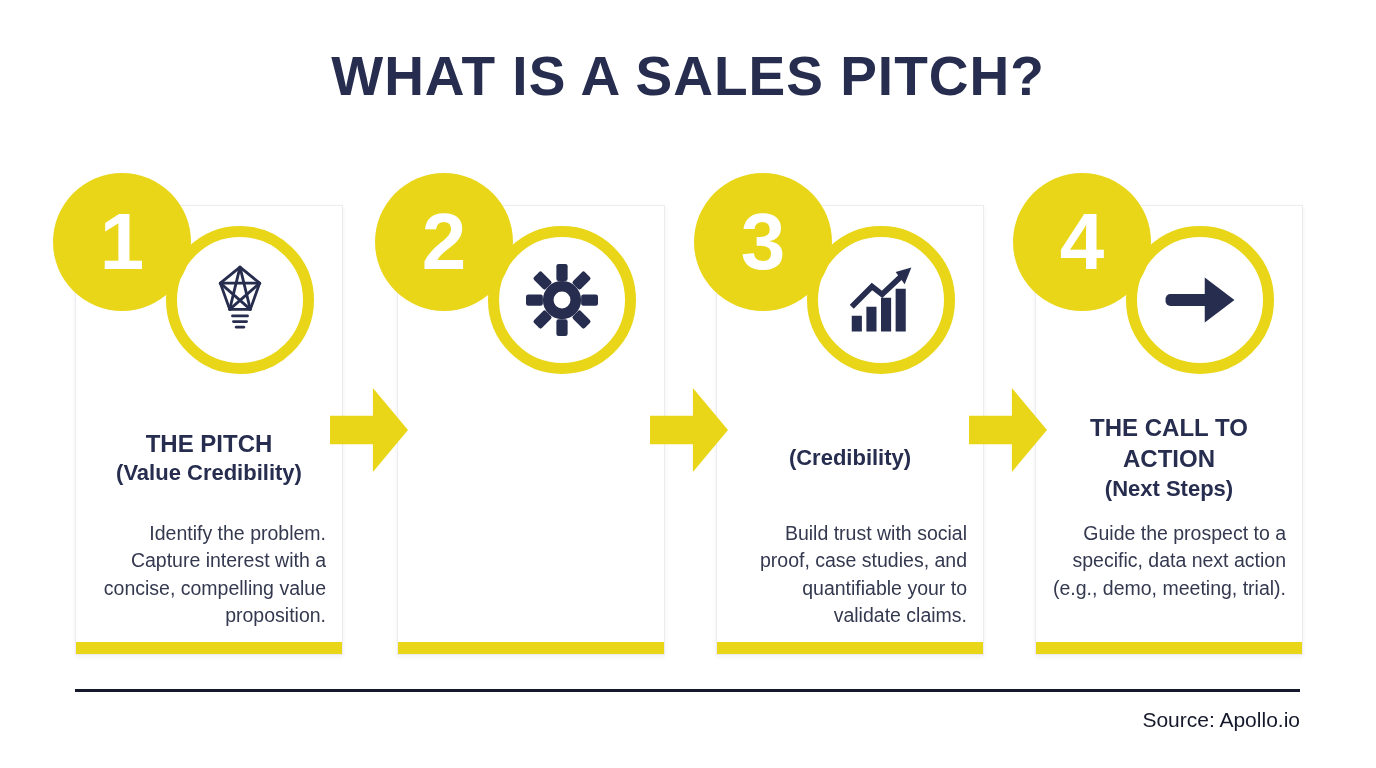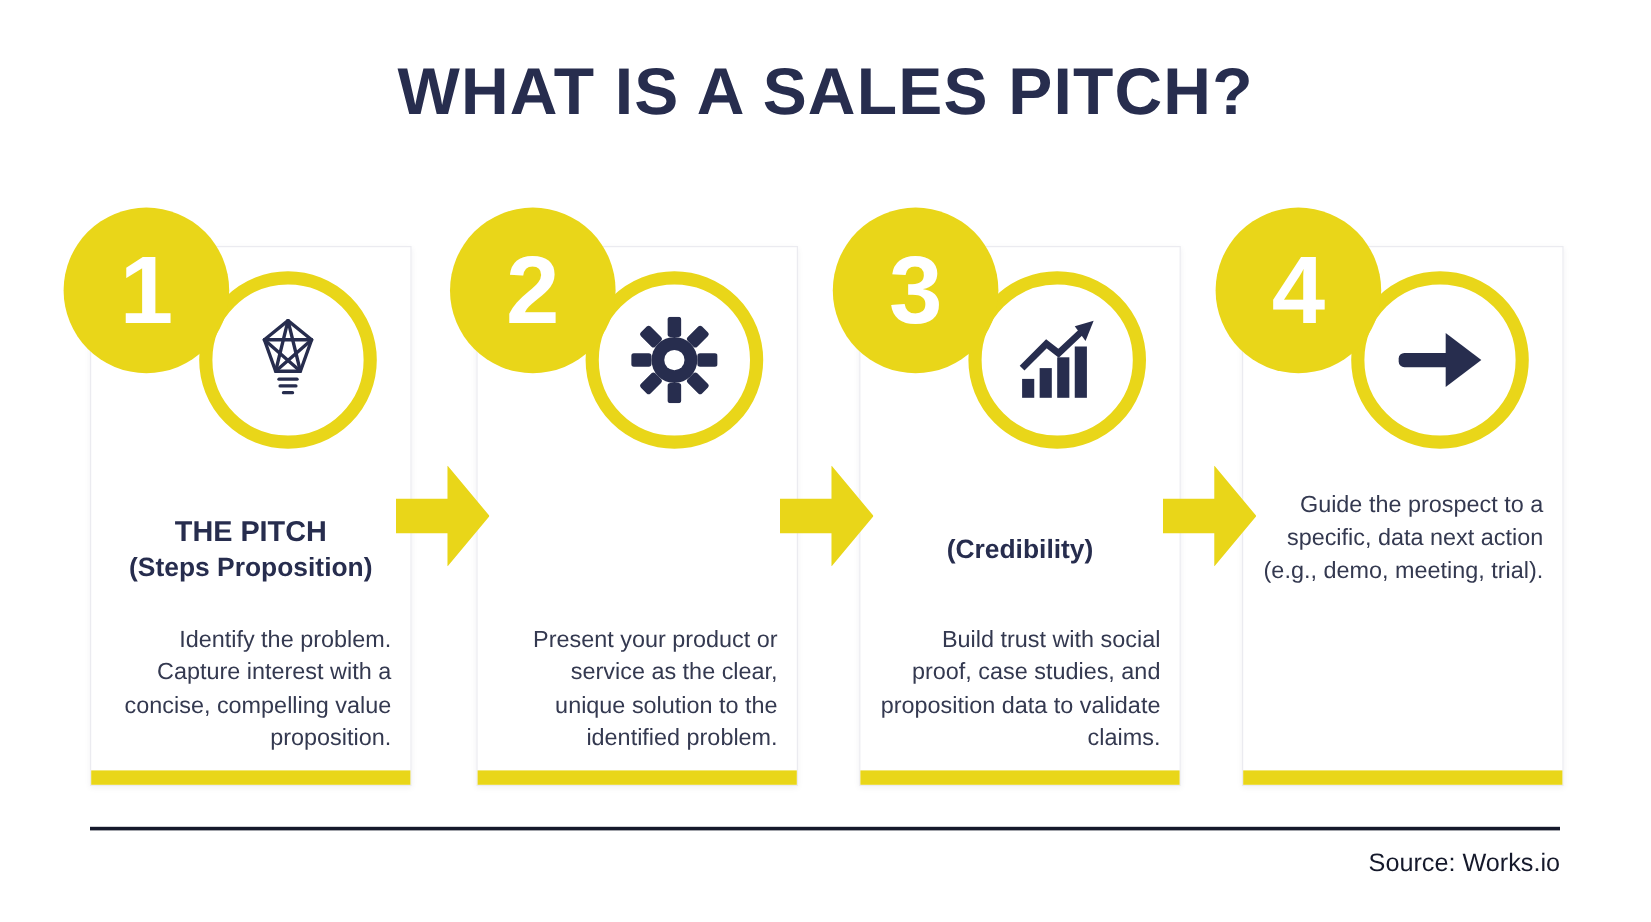--- a/index.html
+++ b/index.html
@@ -118,21 +118,21 @@
             <line x1="43" y1="48" x2="11" y2="20"></line>
             <line x1="24" y1="55" x2="40" y2="55"></line>
             <line x1="25" y1="61" x2="39" y2="61"></line>
             <line x1="28" y1="67" x2="36" y2="67"></line>
           </g>
         </svg>
       </span>
     </div>
     <div class="card-head">
       <div class="card-title">THE PITCH</div>
-      <div class="card-subtitle">(Steps Proposition)</div>
+      <div class="card-subtitle">(Value Credibility)</div>
     </div>
     <div class="card-desc">Identify the problem. Capture interest with a concise, compelling value proposition.</div>
     <div class="accent-bar"></div>
   </div>
 
   <div class="card c2">
     <div class="num-badge">2</div>
     <div class="icon-ring">
       <span>
         <svg class="icon-svg" viewBox="0 0 64 64" width="72" height="72">
@@ -146,21 +146,20 @@
             <rect x="27" y="0" width="10" height="15" rx="2" transform="rotate(270 32 32)"></rect>
             <rect x="27" y="0" width="10" height="15" rx="2" transform="rotate(315 32 32)"></rect>
             <circle cx="32" cy="32" r="17"></circle>
           </g>
           <circle cx="32" cy="32" r="7.5" fill="#ffffff"></circle>
         </svg>
       </span>
     </div>
     <div class="card-head">
     </div>
-    <div class="card-desc">Present your product or service as the clear, unique solution to the identified problem.</div>
     <div class="accent-bar"></div>
   </div>
 
   <div class="card c3">
     <div class="num-badge">3</div>
     <div class="icon-ring">
       <span>
         <svg class="icon-svg" viewBox="0 0 64 64" width="72" height="72">
           <g fill="#272D4E">
             <rect x="6" y="46" width="9" height="14"></rect>
@@ -169,40 +168,44 @@
             <rect x="45" y="22" width="9" height="38"></rect>
           </g>
           <polyline points="6,38 24,20 33,27 50,11" fill="none" stroke="#272D4E" stroke-width="5"></polyline>
           <polygon points="59,3 45,7 53,18" fill="#272D4E"></polygon>
         </svg>
       </span>
     </div>
     <div class="card-head">
       <div class="card-subtitle">(Credibility)</div>
     </div>
-    <div class="card-desc">Build trust with social proof, case studies, and proposition data to validate claims.</div>
+    <div class="card-desc">Build trust with social proof, case studies, and quantifiable your to validate claims.</div>
     <div class="accent-bar"></div>
   </div>
 
   <div class="card c4">
     <div class="num-badge">4</div>
     <div class="icon-ring">
       <span>
         <svg class="icon-svg" viewBox="0 0 64 64" width="76" height="76">
           <g fill="#272D4E">
             <rect x="3" y="27" width="37" height="10" rx="4"></rect>
             <polygon points="36,13 61,32 36,51"></polygon>
           </g>
         </svg>
       </span>
     </div>
+    <div class="card-head">
+      <div class="card-title">THE CALL TO ACTION</div>
+      <div class="card-subtitle">(Next Steps)</div>
+    </div>
     <div class="card-desc">Guide the prospect to a specific, data next action (e.g., demo, meeting, trial).</div>
     <div class="accent-bar"></div>
   </div>
 
   <div class="flow-arrow a1"></div>
   <div class="flow-arrow a2"></div>
   <div class="flow-arrow a3"></div>
 
   <div class="divider"></div>
-  <div class="source">Source: Works.io</div>
+  <div class="source">Source: Apollo.io</div>
 
 </div>
 
 </body></html>

